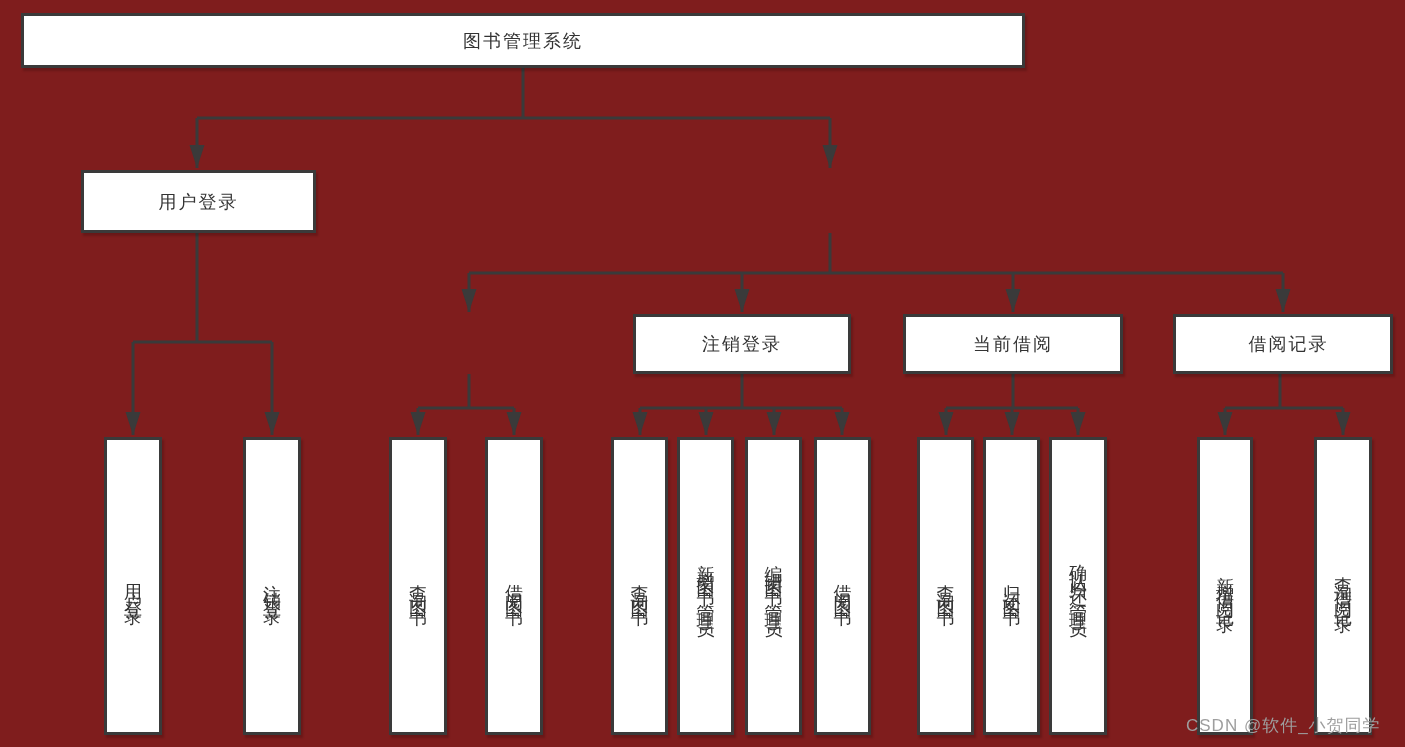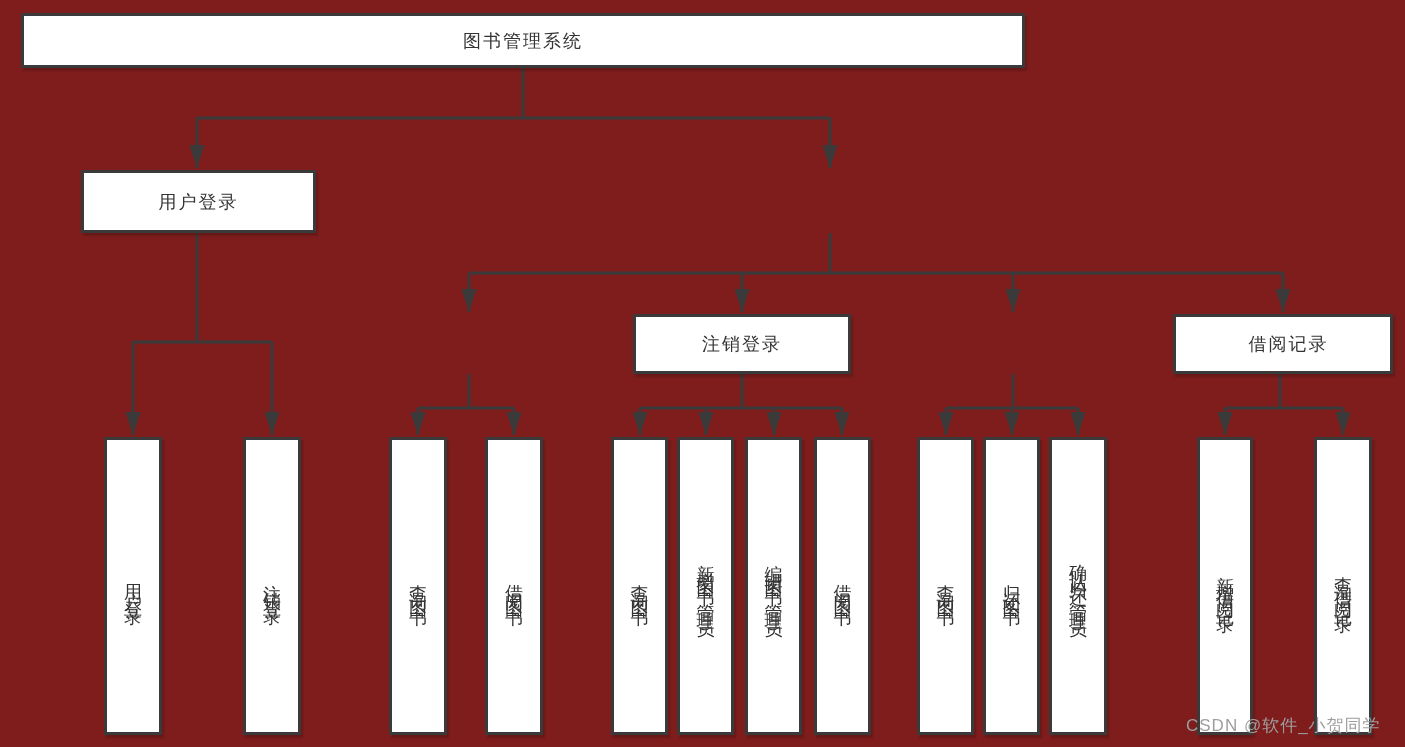--- a/index.html
+++ b/index.html
@@ -111,20 +111,23 @@
     <span class="lbl">图书管理系统</span>
   </div>
 
   <div class="box" style="left:81px; top:170px; width:235px; height:63px;">
     <span class="lbl">用户登录</span>
   </div>
 
   <div class="box" style="left:633px; top:314px; width:218px; height:60px;">
     <span class="lbl">注销登录</span>
   </div>
+  <div class="box" style="left:903px; top:314px; width:220px; height:60px;">
+    <span class="lbl">当前借阅</span>
+  </div>
   <div class="box" style="left:1173px; top:314px; width:220px; height:60px;padding-left:11px;">
     <span class="lbl">借阅记录</span>
   </div>
 
   <div class="box vert" style="left:104px; top:437px; width:58px; height:298px;">
     <span class="lbl">用户登录</span>
   </div>
   <div class="box vert" style="left:243px; top:437px; width:58px; height:298px;">
     <span class="lbl">注销登录</span>
   </div>

